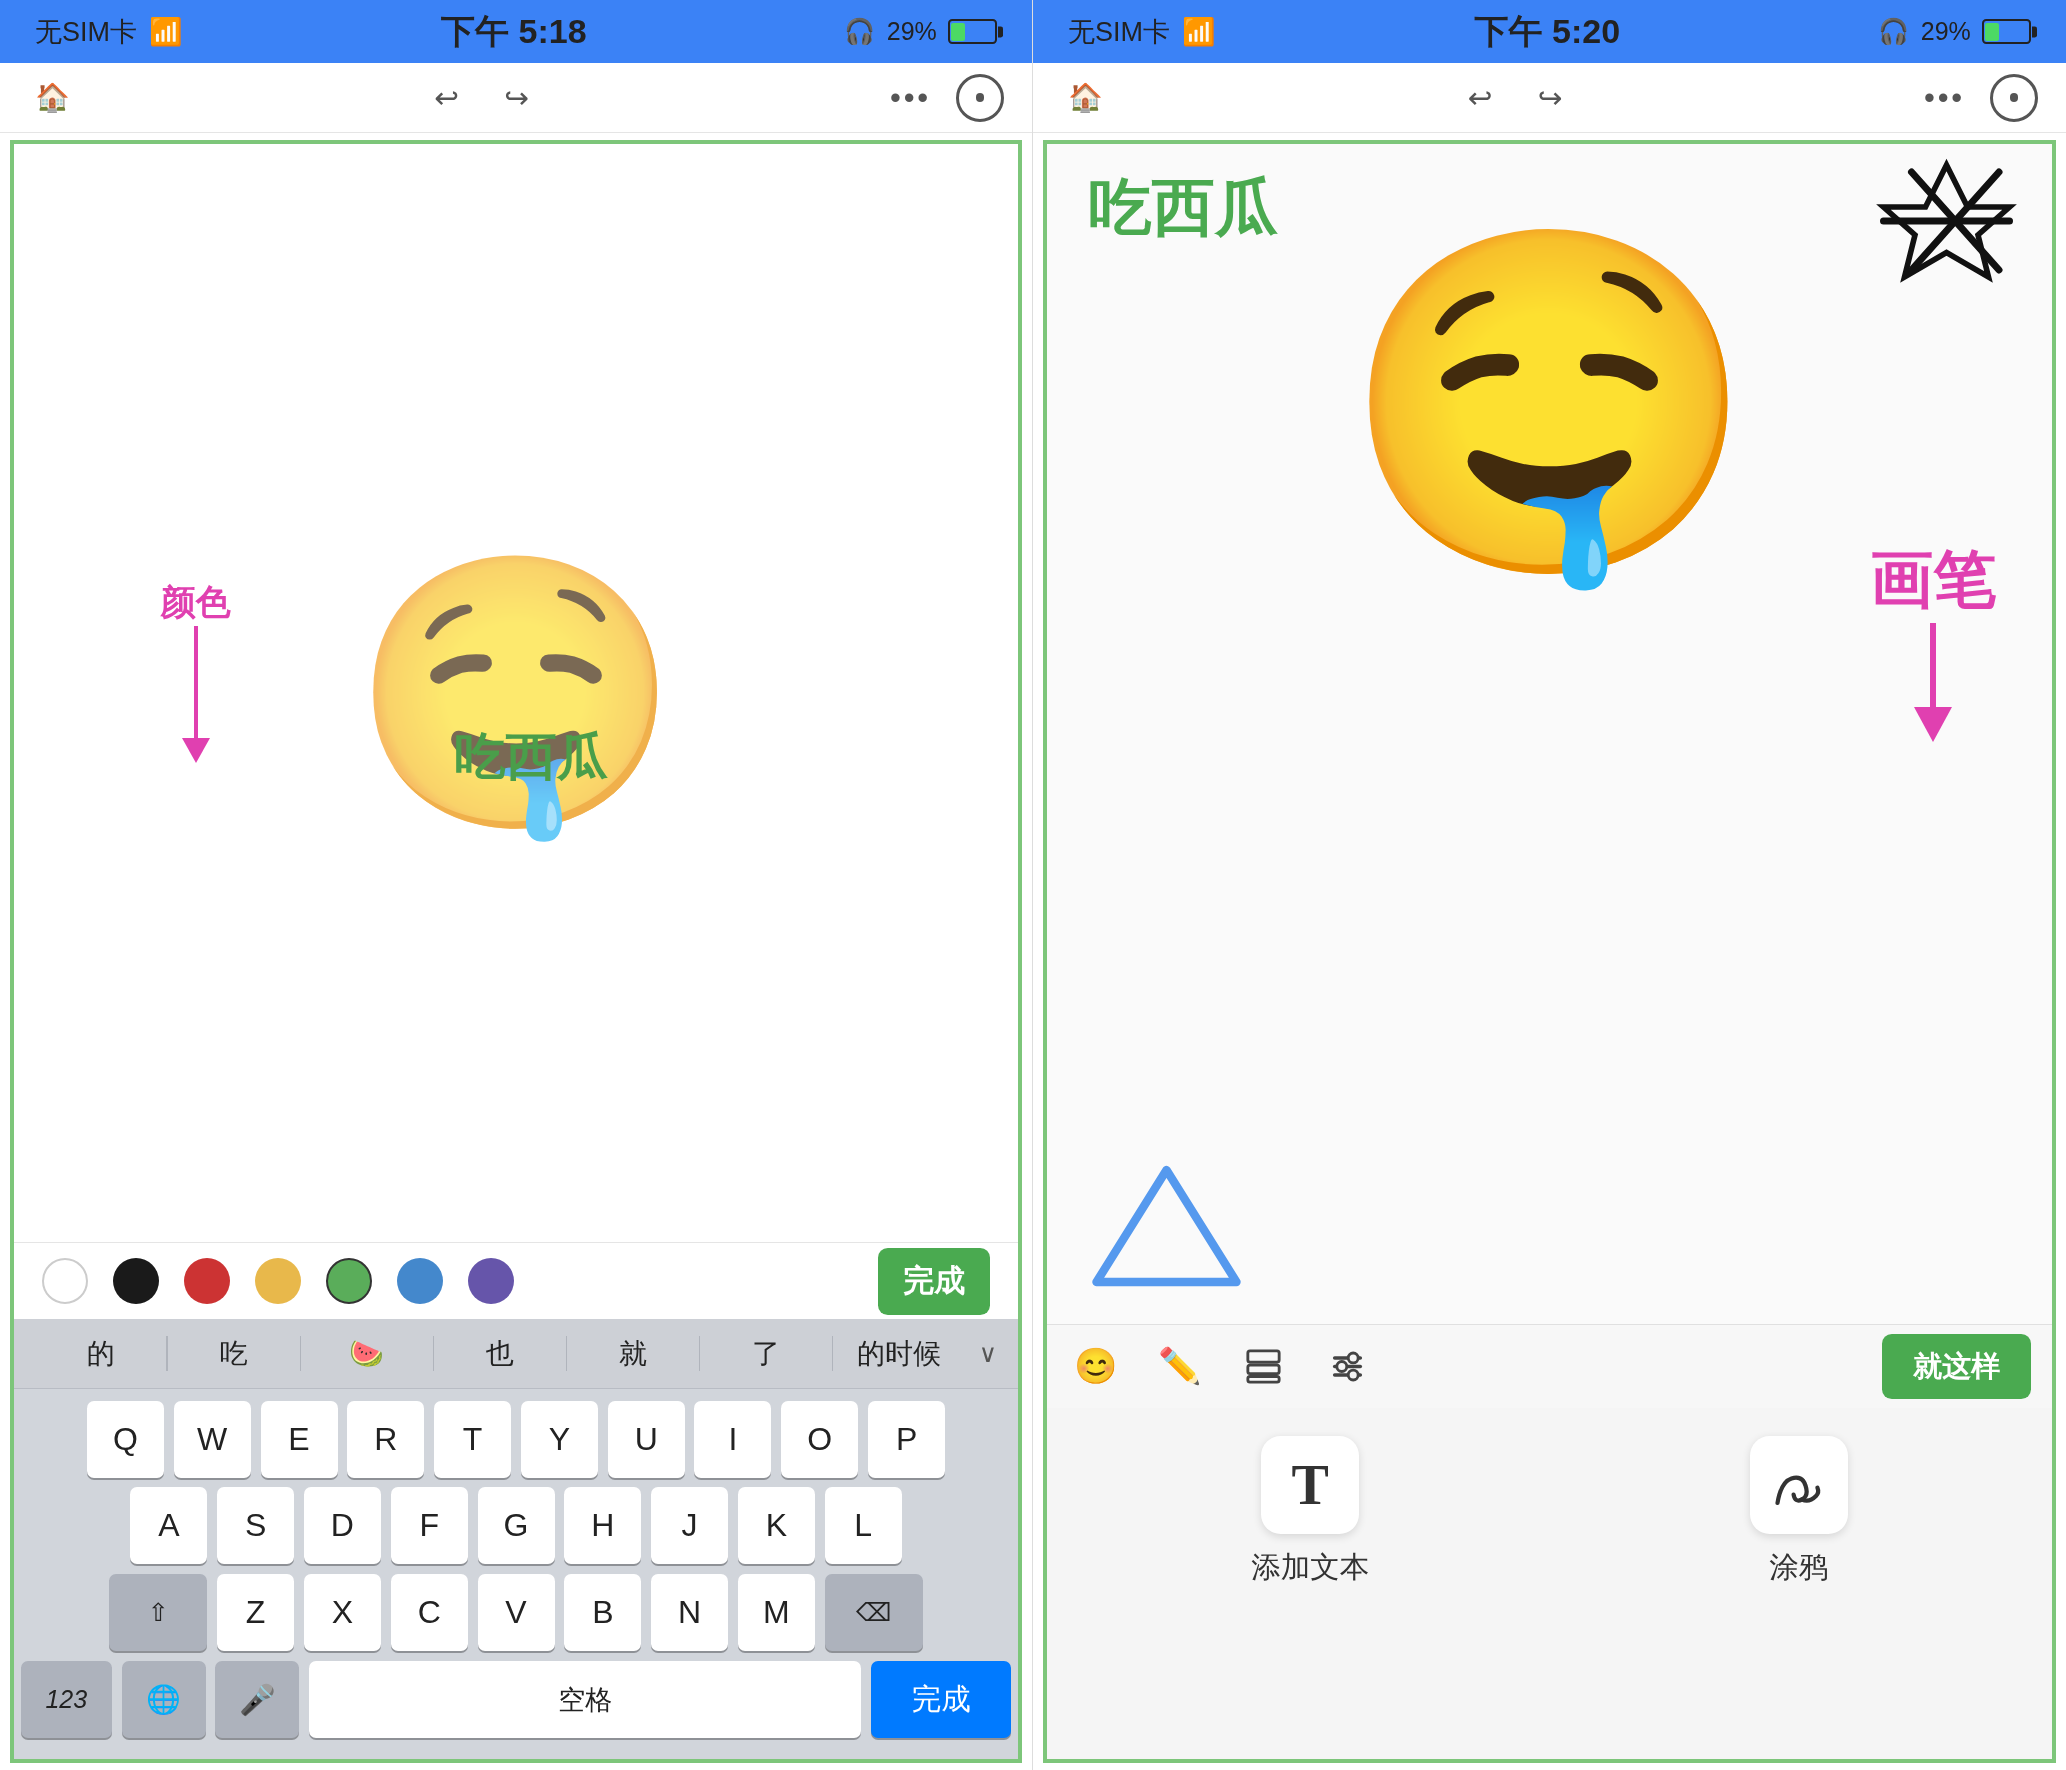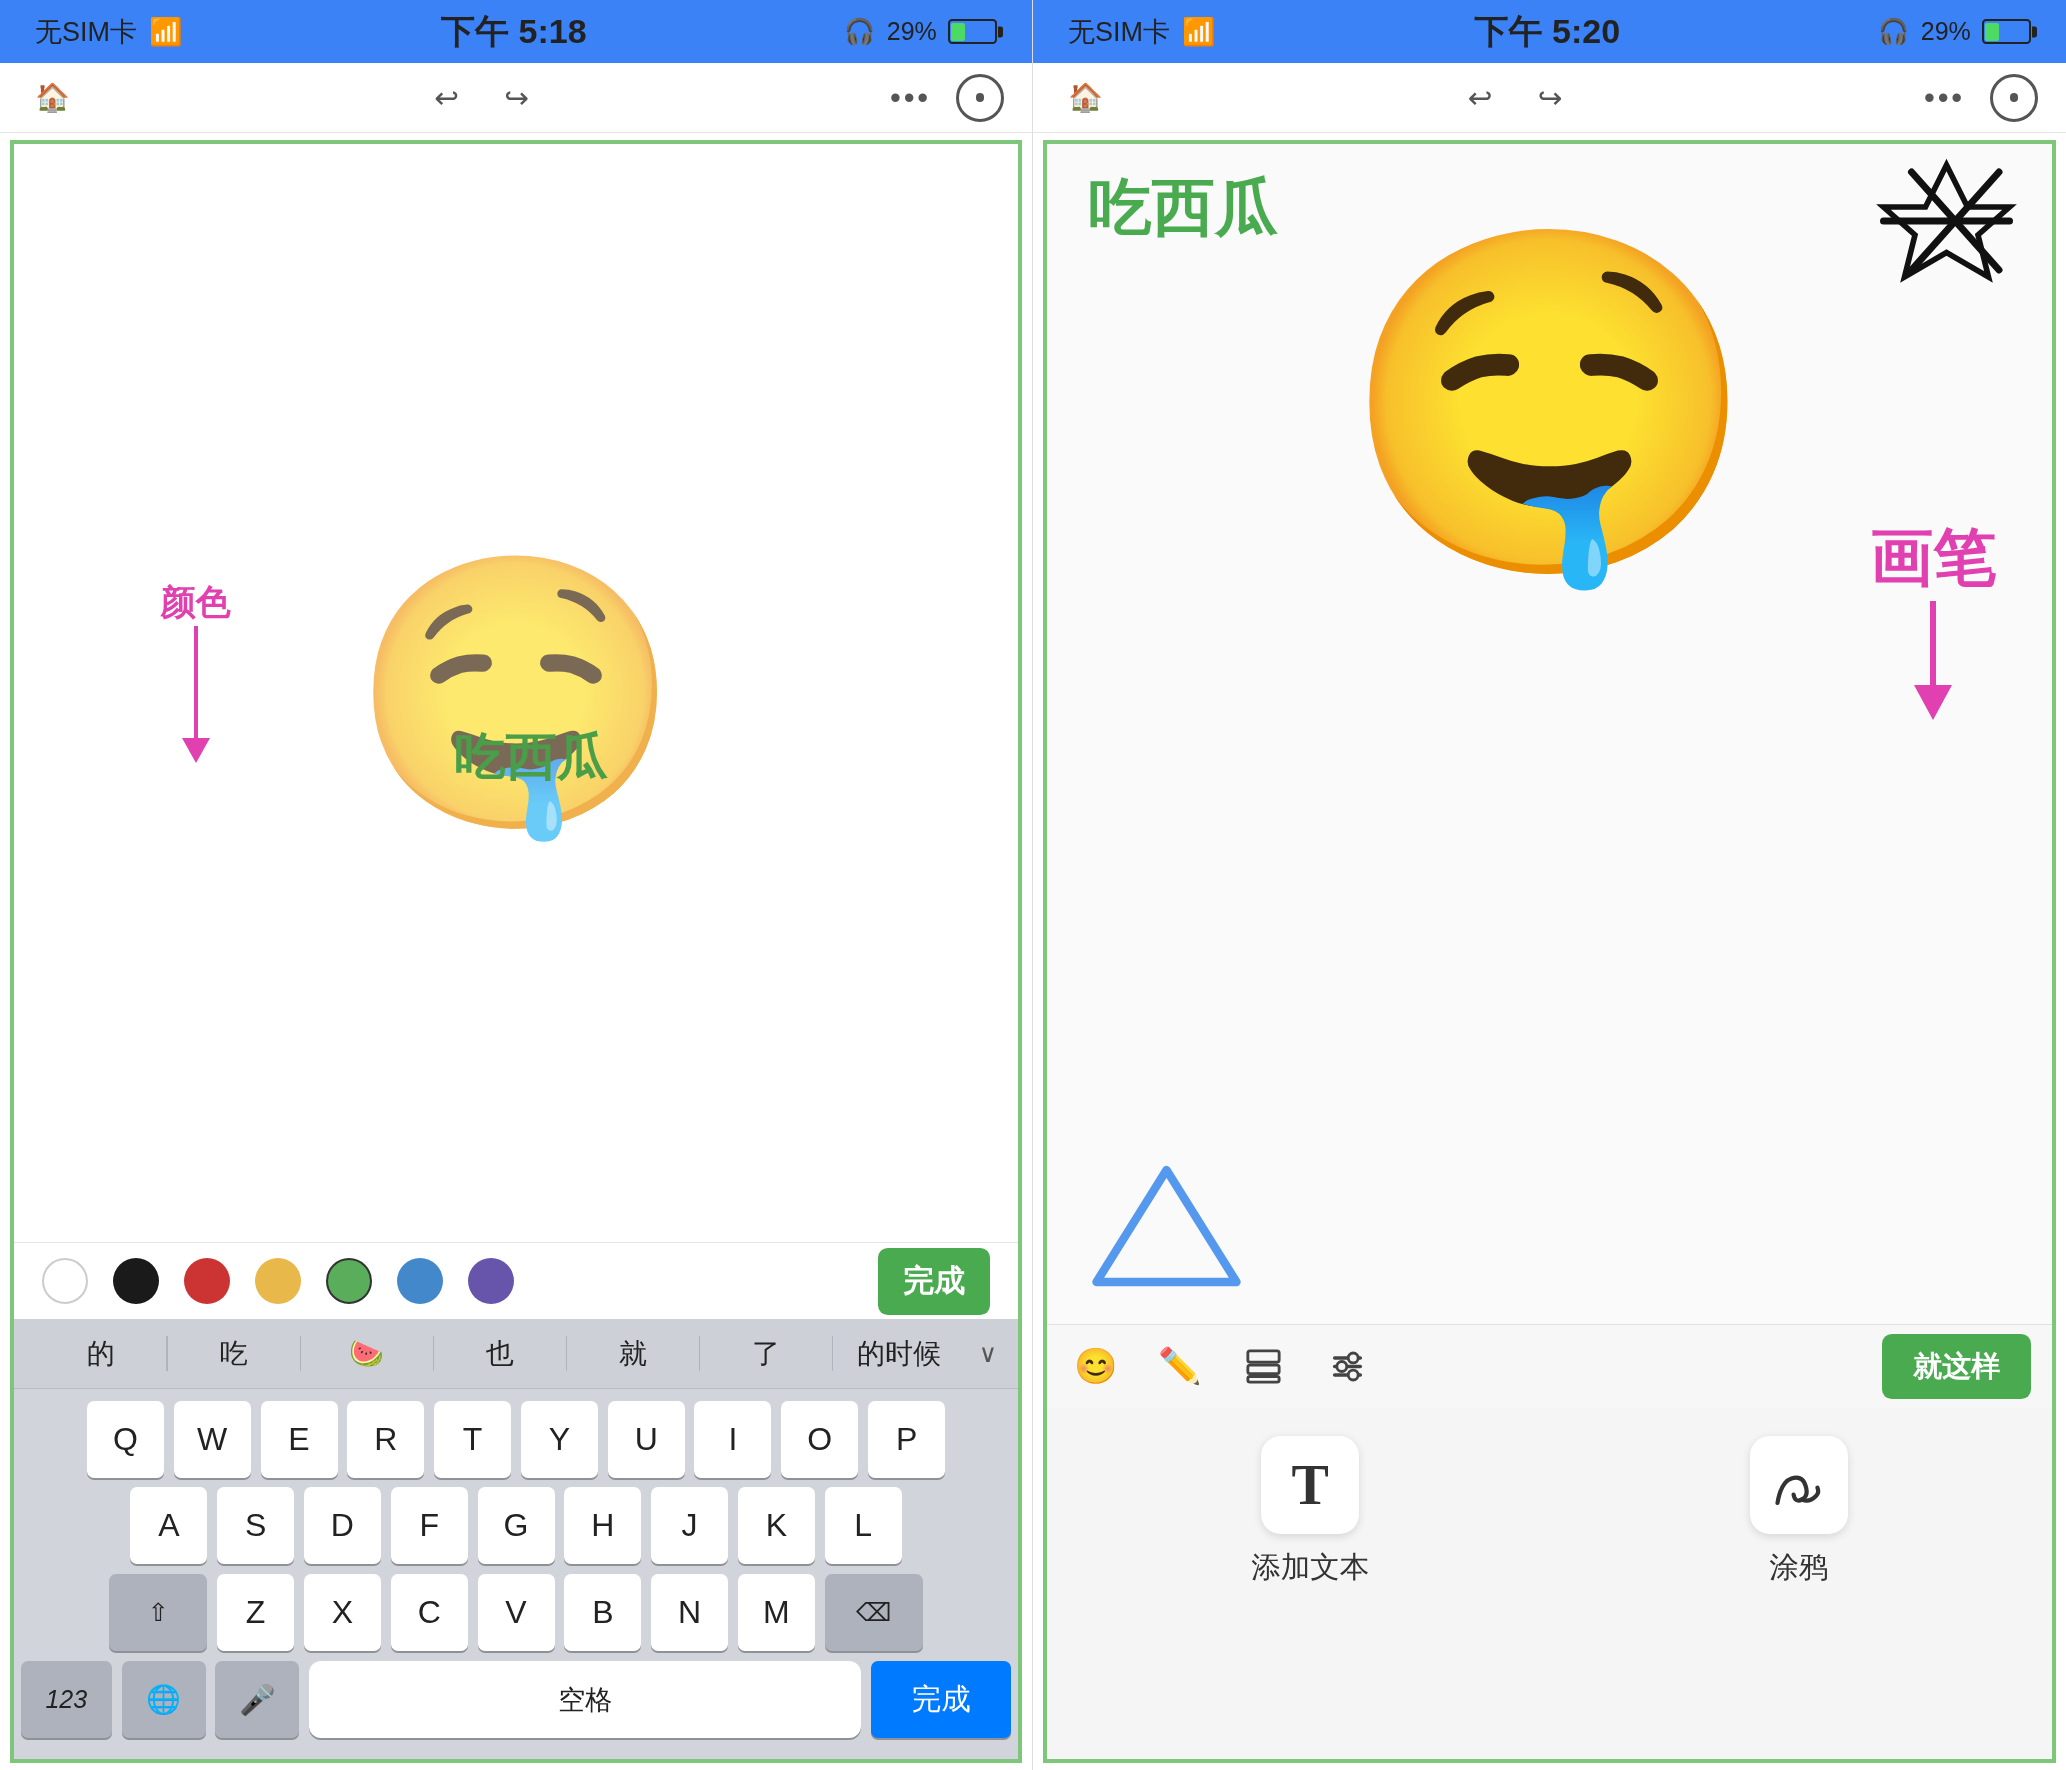--- a/index.html
+++ b/index.html
@@ -507,21 +507,21 @@
           <div class="key">B</div>
           <div class="key">N</div>
           <div class="key">M</div>
           <div class="key key-delete" style="font-size:25px;">⌫</div>
         </div>
 
         <div class="key-row">
           <div class="key key-special" style="font-size:25px; min-width:91px;font-style:italic;">123</div>
           <div class="key key-emoji">🌐</div>
           <div class="key key-mic" style="font-size:29.5px;">🎤</div>
-          <div class="key key-space" style="font-size:27px; min-width:281px;border-radius:12px;">空格</div>
+          <div class="key key-space" style="font-size:27px; min-width:281px;">空格</div>
           <div class="key key-return" style="font-size:29.5px; min-width:140px;">完成</div>
         </div>
       </div>
     </div>
   </div>
 </div>
 
 <div class="phone phone-right">
 
   <div class="status-bar">
@@ -570,21 +570,21 @@
           </g>
         </svg>
 
         <div class="emoji-big">🤤</div>
 
         <svg class="triangle-svg" width="155" height="126" viewBox="0 0 220 180">
           <polygon points="110,10 10,170 210,170" fill="none" stroke="#5599ee" stroke-width="12" stroke-linejoin="round"></polygon>
         </svg>
       </div>
 
-      <div class="annotation-right" style="right: 56px; top: 371px;">
+      <div class="annotation-right" style="right: 56px; top: 393px;">
         <div class="annotation-label-right">画笔</div>
         <div class="arrow-down-right">
           <div class="arrow-line-right"></div>
           <div class="arrow-tip-right"></div>
         </div>
       </div>
     </div>
 
     <div class="bottom-toolbar-right">
       <div class="bt-icon">😊</div>

